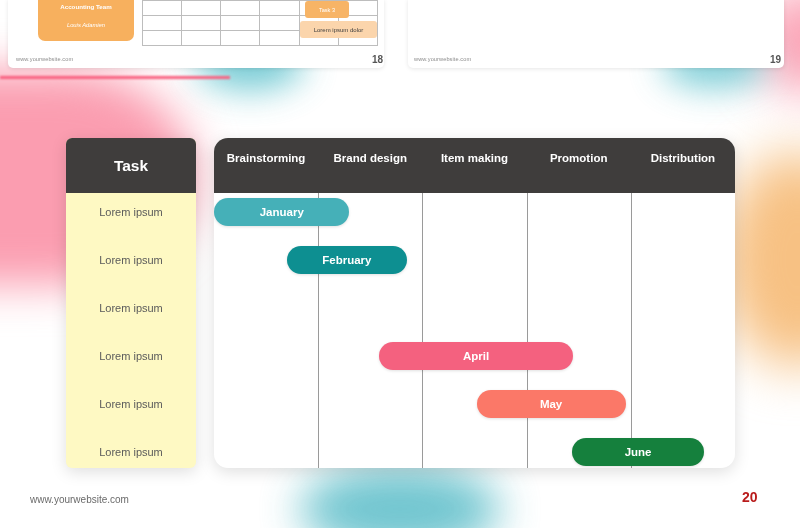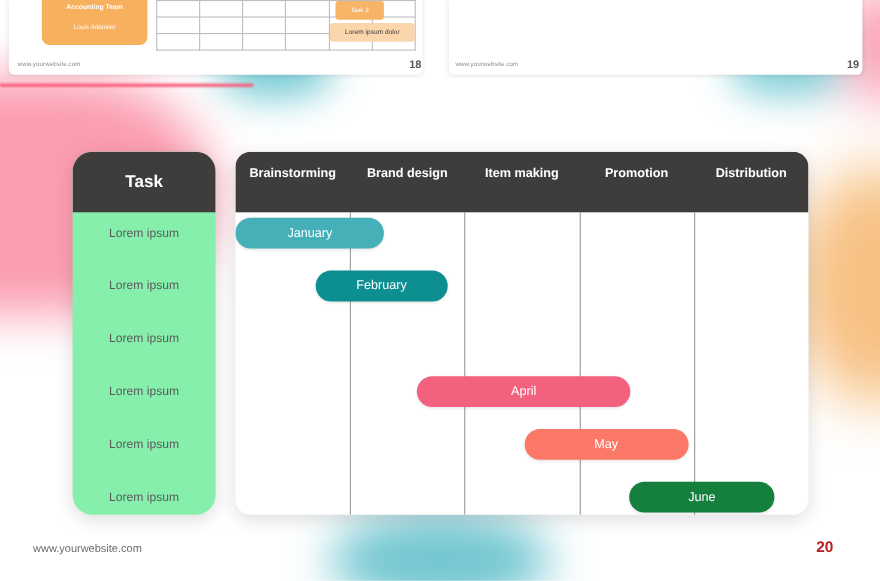--- a/index.html
+++ b/index.html
@@ -203,22 +203,22 @@
     height: 452px;
   }
 
   
   .task-card {
     position: absolute;
     left: 66px;
     top: 62px;
     width: 130px;
     height: 330px;
-    background: #86efac;
-    border-radius: 18px;
+    background: #fef9c3;
+    border-radius: 6px;
     box-shadow: 0 4px 16px rgba(0,0,0,.13);
     overflow: hidden;
   }
   .task-head {
     height: 55px;
     background: #3f3d3c;
     display: flex;
     align-items: center;
     justify-content: center;
   }
@@ -284,20 +284,21 @@
   .bar {
     position: absolute;
     height: 28px;
     border-radius: 14px;
     display: flex;
     align-items: center;
     justify-content: center;
     color: #ffffff;
     font-size: 11.5px;
     box-shadow: 0 1px 3px rgba(0,0,0,.12);
+    font-weight: bold;
   }
 
   
   .slide-footer {
     position: absolute;
     left: 30px;
     top: 418px;
     font-size: 10px;
     color: #6a6a6a;
   }

